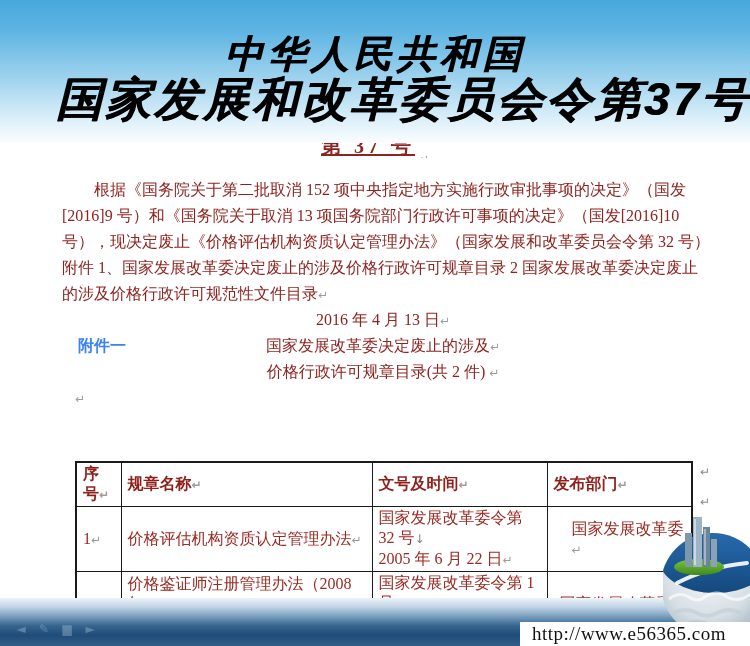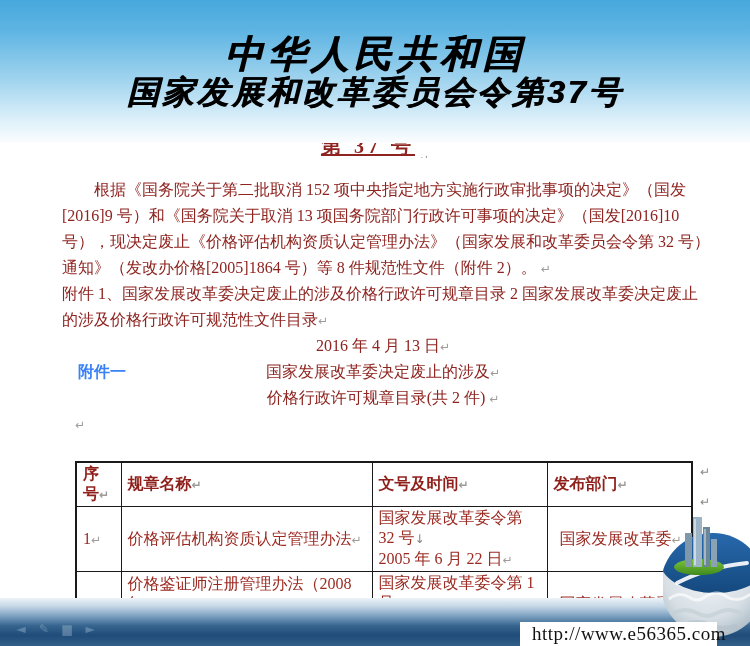--- a/index.html
+++ b/index.html
@@ -6,21 +6,21 @@
   .slide{position:relative;width:750px;height:646px;overflow:hidden;background:#ffffff;
          font-family:"Liberation Serif", serif;}
   
   .top-band{position:absolute;left:0;top:0;width:750px;height:143px;
     background:linear-gradient(180deg,#47a8dc 0%,#5fb5e3 22%,#9fd3ee 55%,#dff1fa 85%,#fbfdfe 100%);
     text-align:center;}
   .title{color:#000;font-weight:900;font-style:italic;
     font-family:"Liberation Sans", sans-serif;line-height:1.08;
     text-shadow:1px 0 0 #000;}
   .title.l1{font-size:38px;letter-spacing:5px;padding-top:34px;}
-  .title.l2{font-size:32px;letter-spacing:3px;}
+  .title.l2{font-size:46px;letter-spacing:3px;text-align:right;}
   
   .doc{position:absolute;left:0;top:143px;width:750px;height:457px;background:#ffffff;}
   .clip-head{position:absolute;left:0;top:0;width:100%;height:15px;overflow:hidden;text-align:center;}
   .clip-head .frag{display:inline-block;transform:translateY(-10px);
     color:#8e2420;font-weight:bold;font-size:20px;letter-spacing:4px;text-decoration:underline;}
   .mark{color:#8f8a85;font-size:12px;font-family:"DejaVu Sans", sans-serif;opacity:.85;}
   .mark.dn{font-size:12px;color:#6f6a66;}
   .text-block{position:absolute;left:62px;top:34px;width:642px;
     color:#8e2420;font-size:16px;line-height:26px;}
   .line{white-space:nowrap;height:26px;}
@@ -38,21 +38,21 @@
   .row-end-mark{position:absolute;font-size:12px;color:#8f8a85;}
   
   .bottom-band{position:absolute;left:0;top:598px;width:750px;height:48px;
     background:linear-gradient(180deg,#eef4f9 0%,#c2d5e5 18%,#7ba0bf 38%,#35648f 58%,#1f4c78 78%,#315f8a 100%);}
   .nav-controls{position:absolute;left:14px;top:622px;display:flex;gap:9px;}
   .nav-btn{width:14px;height:14px;color:#dceaf5;opacity:.28;font-size:12px;line-height:14px;
     text-align:center;font-family:"DejaVu Sans", sans-serif;cursor:pointer;}
   
   .globe{position:absolute;left:663px;top:503px;width:95px;height:135px;}
   
-  .url-box{position:absolute;left:520px;top:622px;width:197px;height:24px;background:#ffffff;
+  .url-box{position:absolute;left:520px;top:622px;width:230px;height:24px;background:#ffffff;
     z-index:5;display:flex;align-items:center;}
   .url-text{font-family:"Liberation Serif", serif;font-size:19px;color:#111;padding-left:12px;
     letter-spacing:.5px;}
 </style>
 </head>
 <body>
 
 <div class="slide">
 
   <div class="top-band">
@@ -64,21 +64,20 @@
 
     <div class="clip-head">
       <span class="frag">第 37 号</span>
       <span class="mark">↵</span>
     </div>
 
     <div class="text-block">
       <div class="line indent">根据《国务院关于第二批取消 152 项中央指定地方实施行政审批事项的决定》（国发</div>
       <div class="line">[2016]9 号）和《国务院关于取消 13 项国务院部门行政许可事项的决定》（国发[2016]10</div>
       <div class="line">号），现决定废止《价格评估机构资质认定管理办法》（国家发展和改革委员会令第 32 号）</div>
-      <div class="line"><span>通知》（发改办价格[2005]1864 号）等 8 件规范性文件（附件 2）。</span> <span class="mark">↵</span></div>
       <div class="line">附件 1、国家发展改革委决定废止的涉及价格行政许可规章目录 2 国家发展改革委决定废止</div>
       <div class="line"><span>的涉及价格行政许可规范性文件目录</span><span class="mark">↵</span></div>
       <div class="line center"><span>2016 年 4 月 13 日</span><span class="mark">↵</span></div>
       <div class="line attach-line">
         <span class="attach-label">附件一</span>
         <span>国家发展改革委决定废止的涉及</span><span class="mark">↵</span>
       </div>
       <div class="line center"><span>价格行政许可规章目录(共 2 件) </span><span class="mark">↵</span></div>
       <div class="line" style="padding-left:13px;"><span class="mark">↵</span></div>
     </div>
@@ -97,21 +96,21 @@
         <th><span>文号及时间</span><span class="mark">↵</span></th>
         <th><span>发布部门</span><span class="mark">↵</span></th>
       </tr>
       <tr style="height:50px">
         <td><span>1</span><span class="mark">↵</span></td>
         <td><span>价格评估机构资质认定管理办法</span><span class="mark">↵</span></td>
         <td>
           <div><span>国家发展改革委令第 32 号</span><span class="mark dn">↓</span></div>
           <div><span>2005 年 6 月 22 日</span><span class="mark">↵</span></div>
         </td>
-        <td style="padding-left:12px;"><span>国家发展改革委</span><span class="mark">↵</span></td>
+        <td style="padding-left:24px;"><span>国家发展改革委</span><span class="mark">↵</span></td>
       </tr>
       <tr style="height:52px">
         <td><span>2</span><span class="mark">↵</span></td>
         <td>
           <div>价格鉴证师注册管理办法（2008 年</div>
           <div><span>修订）</span> <span class="mark">↵</span></div>
         </td>
         <td>
           <div><span>国家发展改革委令第 1 号</span><span class="mark dn">↓</span></div>
           <div><span>2008 年 8 月 2 日</span><span class="mark">↵</span></div>

